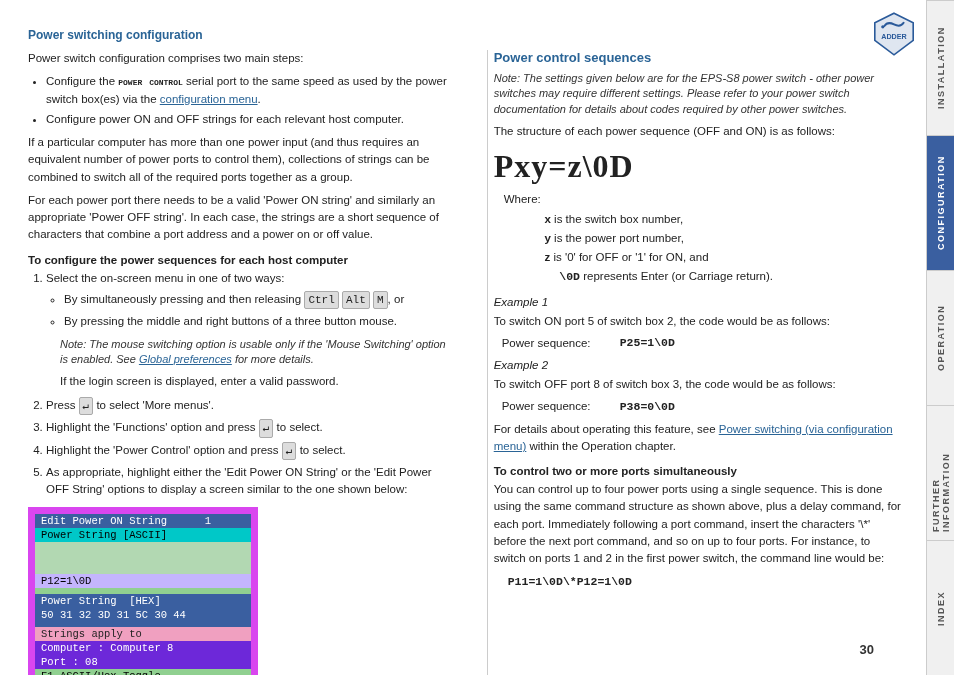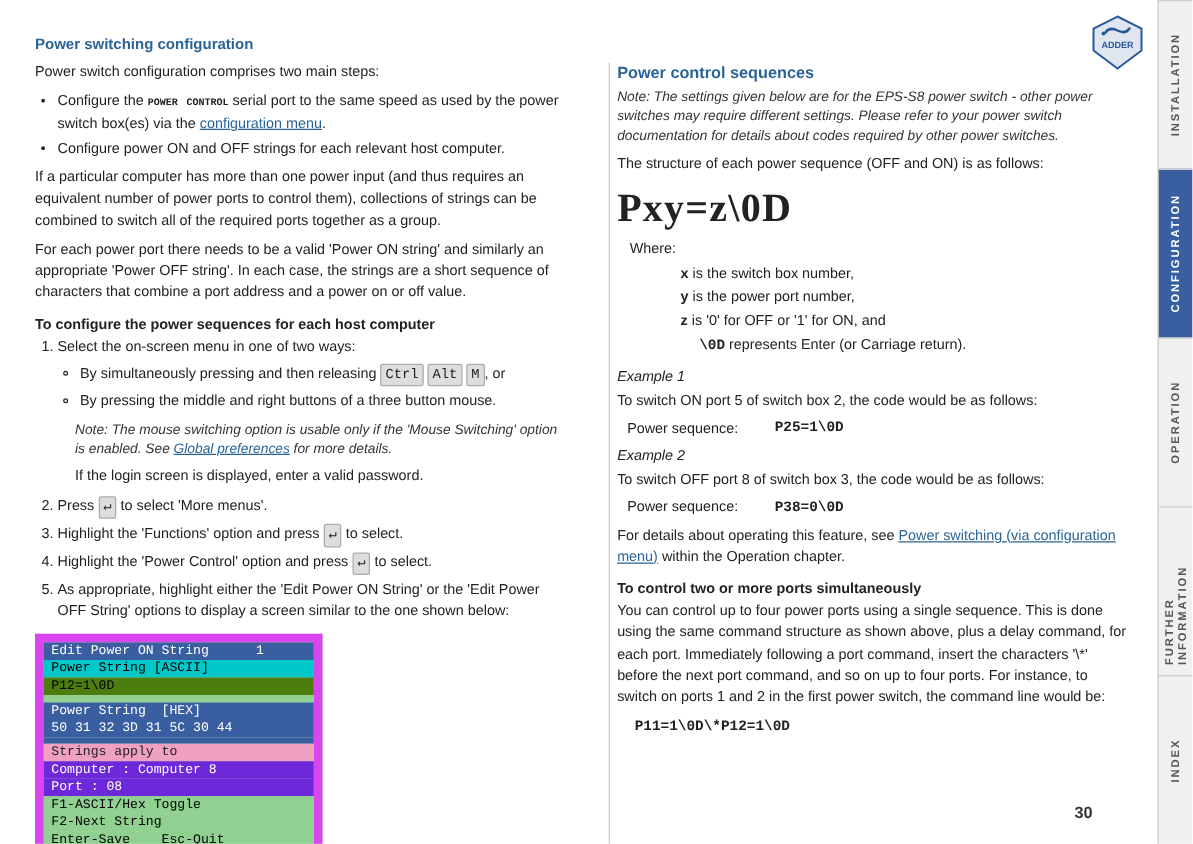--- a/index.html
+++ b/index.html
@@ -90,22 +90,23 @@
     }
     .screen-row.blue-bg {
       background: #3a5fa0;
       color: #fff;
     }
     .screen-row.cyan-bg {
       background: #00c8c8;
       color: #000;
     }
     .screen-row.light-blue {
-      background: #4d7c0f;
+      background: #c4b5fd;
       color: #000;
+      margin-top: 32px;
     }
     .screen-row.pink-bg {
       background: #f0a0c0;
       color: #222;
     }
     .screen-row.dark-blue {
       background: #6d28d9;
       color: #fff;
     }
     .screen-row.green-bg {

